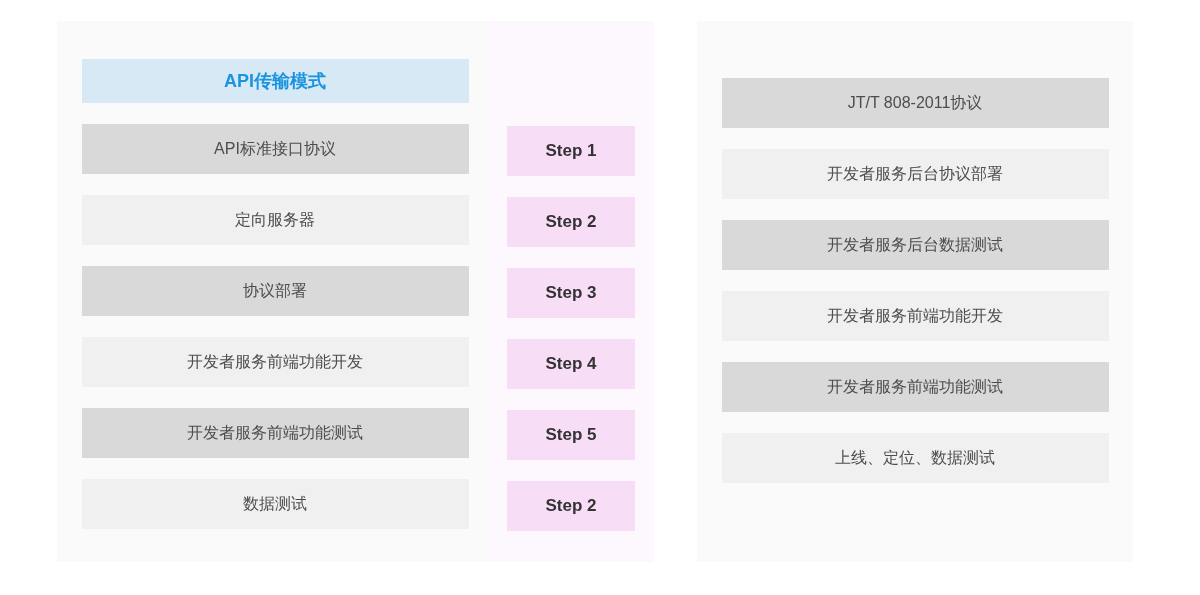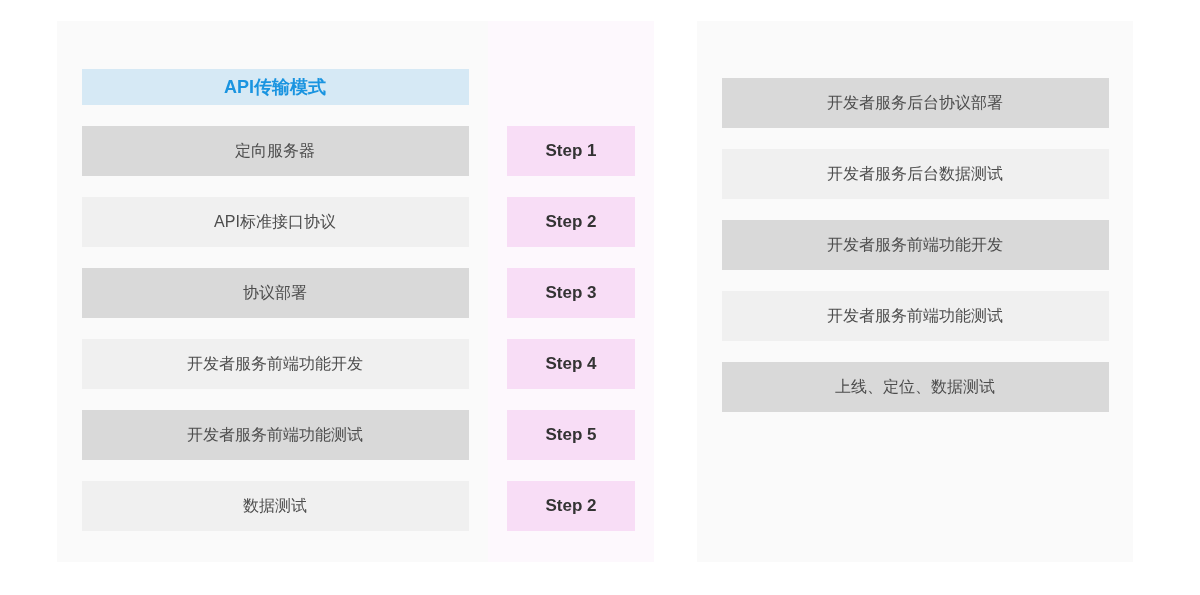--- a/index.html
+++ b/index.html
@@ -39,22 +39,22 @@
   }
   .panel-left{left:57px;}
   .panel-right{left:697px;}
   .panel-steps{
     left:488px;
     width:166px;
     background:var(--steps-panel-bg);
   }
   .mode-header{
     width:387px;
-    height:36px;
-    margin:12px auto;
+    height:44px;
+    margin:2px auto;
     background:var(--header-bg);
     color:var(--header-text);
     font-size:18px;
     font-weight:bold;
     display:flex;
     align-items:center;
     justify-content:center;
   }
   .header-spacer{
     width:128px;
@@ -88,22 +88,22 @@
   }
 </style>
 </head>
 <body>
 
 <div class="canvas">
 
   <div class="panel panel-side panel-left">
     <div class="mode-header">API传输模式</div>
     <div class="rows">
+      <div class="row">API标准接口协议</div>
       <div class="row">定向服务器</div>
-      <div class="row">API标准接口协议</div>
       <div class="row">协议部署</div>
       <div class="row">开发者服务前端功能开发</div>
       <div class="row">开发者服务前端功能测试</div>
       <div class="row">数据测试</div>
     </div>
   </div>
 
   <div class="panel panel-steps">
     <div class="header-spacer"></div>
     <div class="steps">
@@ -111,20 +111,21 @@
       <div class="step">Step 2</div>
       <div class="step">Step 3</div>
       <div class="step">Step 4</div>
       <div class="step">Step 5</div>
       <div class="step">Step 2</div>
     </div>
   </div>
 
   <div class="panel panel-side panel-right">
     <div class="rows">
+      <div class="row">JT/T 808-2011协议</div>
       <div class="row">开发者服务后台协议部署</div>
       <div class="row">开发者服务后台数据测试</div>
       <div class="row">开发者服务前端功能开发</div>
       <div class="row">开发者服务前端功能测试</div>
       <div class="row">上线、定位、数据测试</div>
     </div>
   </div>
 
 </div>
 

